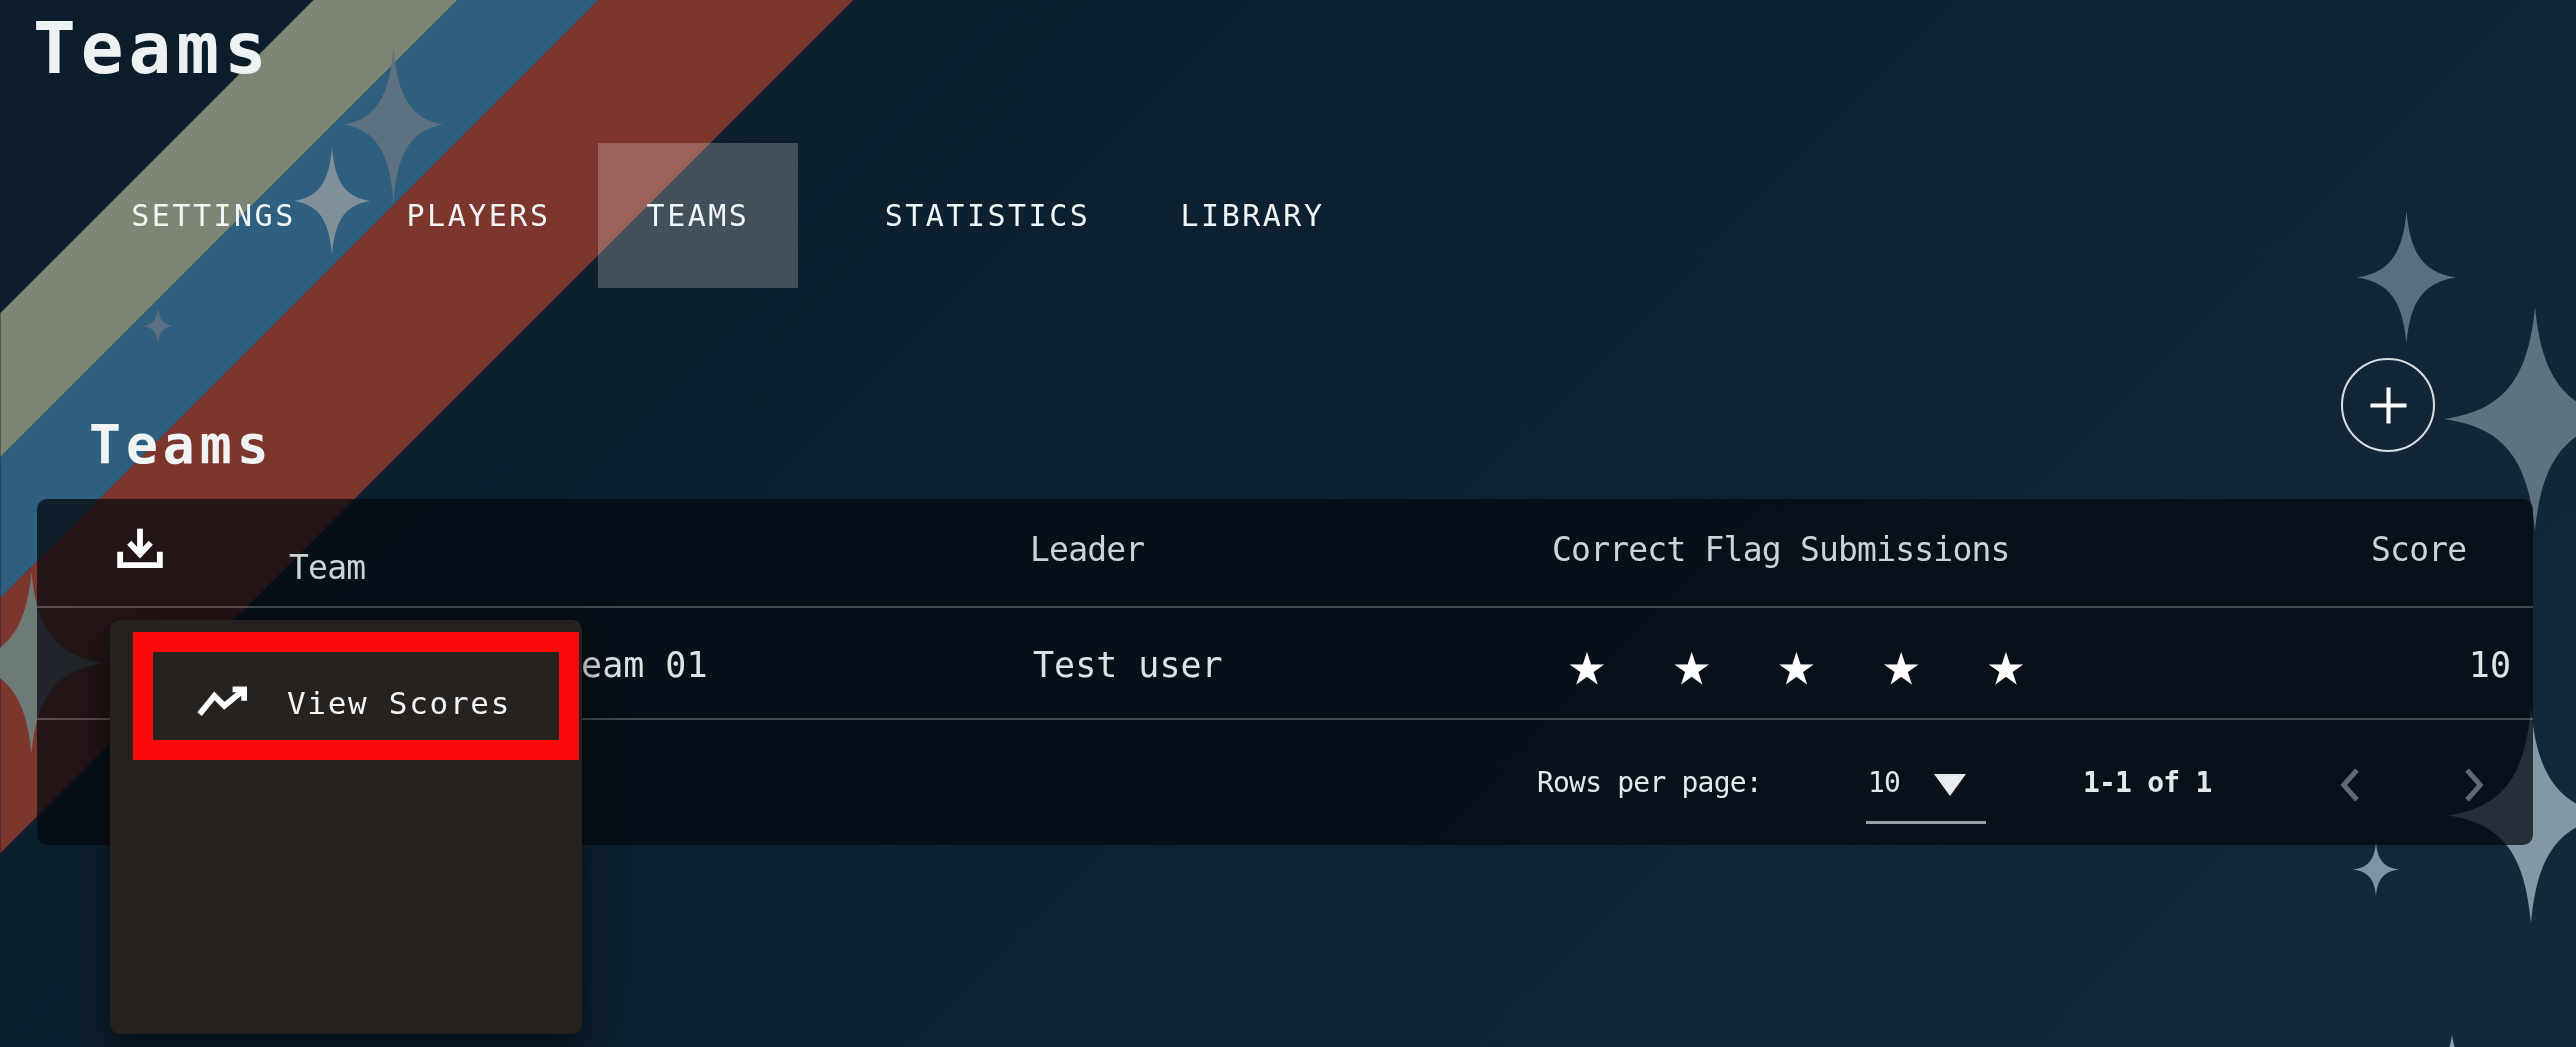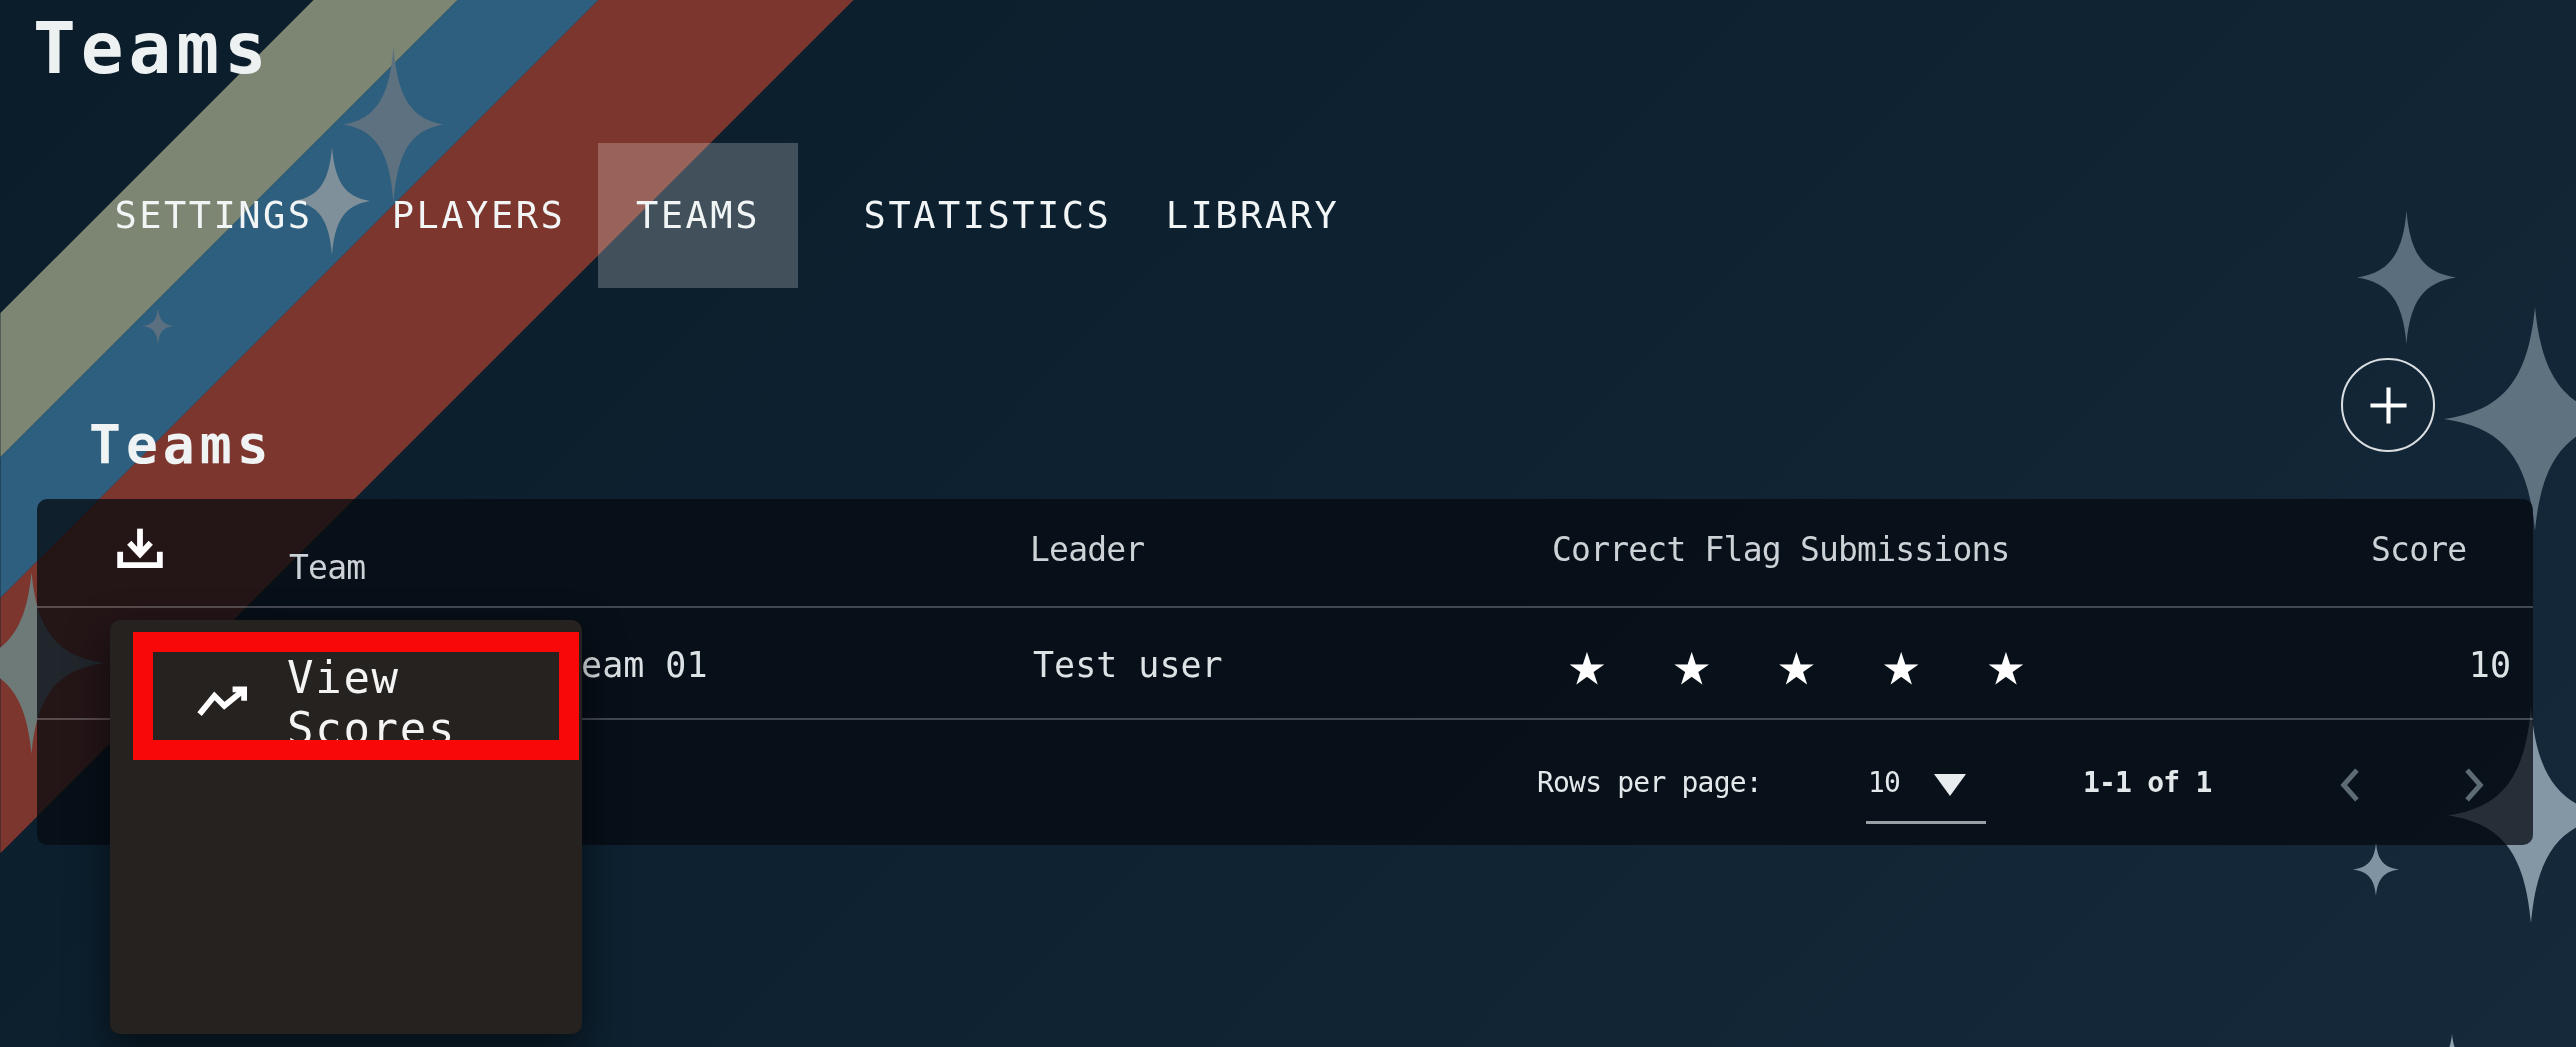--- a/index.html
+++ b/index.html
@@ -12,21 +12,21 @@
   svg.stripes { position:absolute; left:0; top:0; z-index:1; }
 
   .sparkle { position:absolute; z-index:2; }
   .sparkle svg { display:block; width:100%; height:100%; }
 
   .page-title { position:absolute; left:33px; top:6.6px; z-index:5;
                 font-size:71px; letter-spacing:5px; color:#eef1f2; font-weight:bold; }
 
   .tab { position:absolute; top:143px; height:145px; z-index:5;
          display:flex; align-items:center; justify-content:center;
-         font-size:37px; letter-spacing:2.5px; color:#f2f5f6; cursor:pointer; }
+         font-size:30px; letter-spacing:2.5px; color:#f2f5f6; cursor:pointer; }
   .tab.selected { background:rgba(255,255,255,0.22); }
 
   .section-title { position:absolute; left:89px; top:414px; z-index:5;
                    font-size:53px; letter-spacing:5px; color:#f0f3f4; font-weight:bold; }
 
   .add-btn { position:absolute; left:2341px; top:358px; width:94px; height:94px; z-index:5;
              border:2.5px solid rgba(255,255,255,0.85); border-radius:50%;
              display:flex; align-items:center; justify-content:center; cursor:pointer; }
 
   .table-panel { position:absolute; left:37px; top:499px; width:2496px; height:346px; z-index:6;
@@ -51,21 +51,21 @@
               border-left:16.6px solid transparent; border-right:16.6px solid transparent;
               border-top:22.4px solid #e8ecee; }
   .chev { position:absolute; top:766px; z-index:7; }
 
   .context-menu { position:absolute; left:110px; top:620px; width:472px; height:414px; z-index:20;
                   background:#252220; border-radius:10px;
                   box-shadow:0 16.6px 40px rgba(0,0,0,0.55); }
   .menu-item { position:absolute; left:0; width:100%; height:123px; display:flex; align-items:center;
                cursor:pointer; }
   .menu-item .mi-icon { position:absolute; left:64px; width:99px; display:flex; justify-content:center; }
-  .menu-item .mi-label { position:absolute; left:177px; font-size:44px; letter-spacing:1.7px; color:#f4f4f4; }
+  .menu-item .mi-label { position:absolute; left:177px; font-size:31px; letter-spacing:1.7px; color:#f4f4f4; }
 
   .highlight-box { position:absolute; left:133px; top:632px; width:446px; height:128px; z-index:30;
                    border:20px solid #f90808; pointer-events:none; }
 </style>
 </head>
 <body>
 
 <div class="stage">
 
   <svg class="stripes" width="2576" height="1047" viewBox="0 0 3109 1264">

